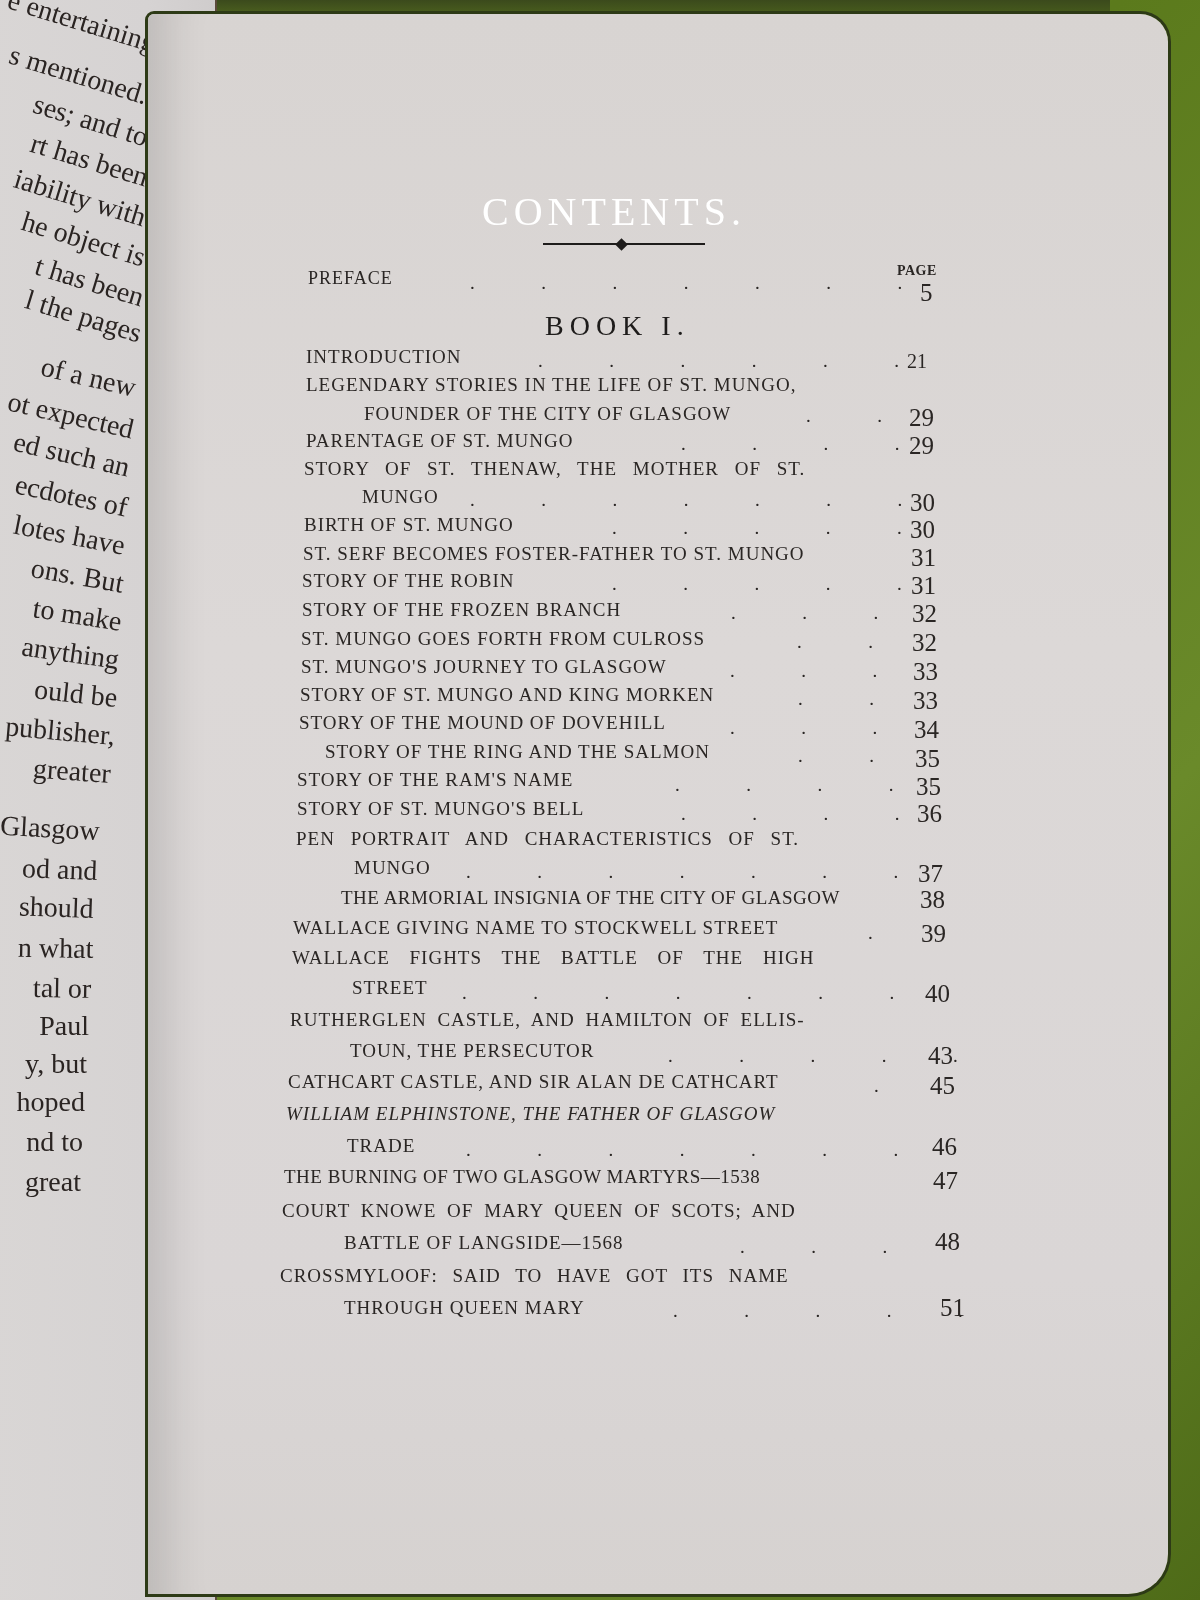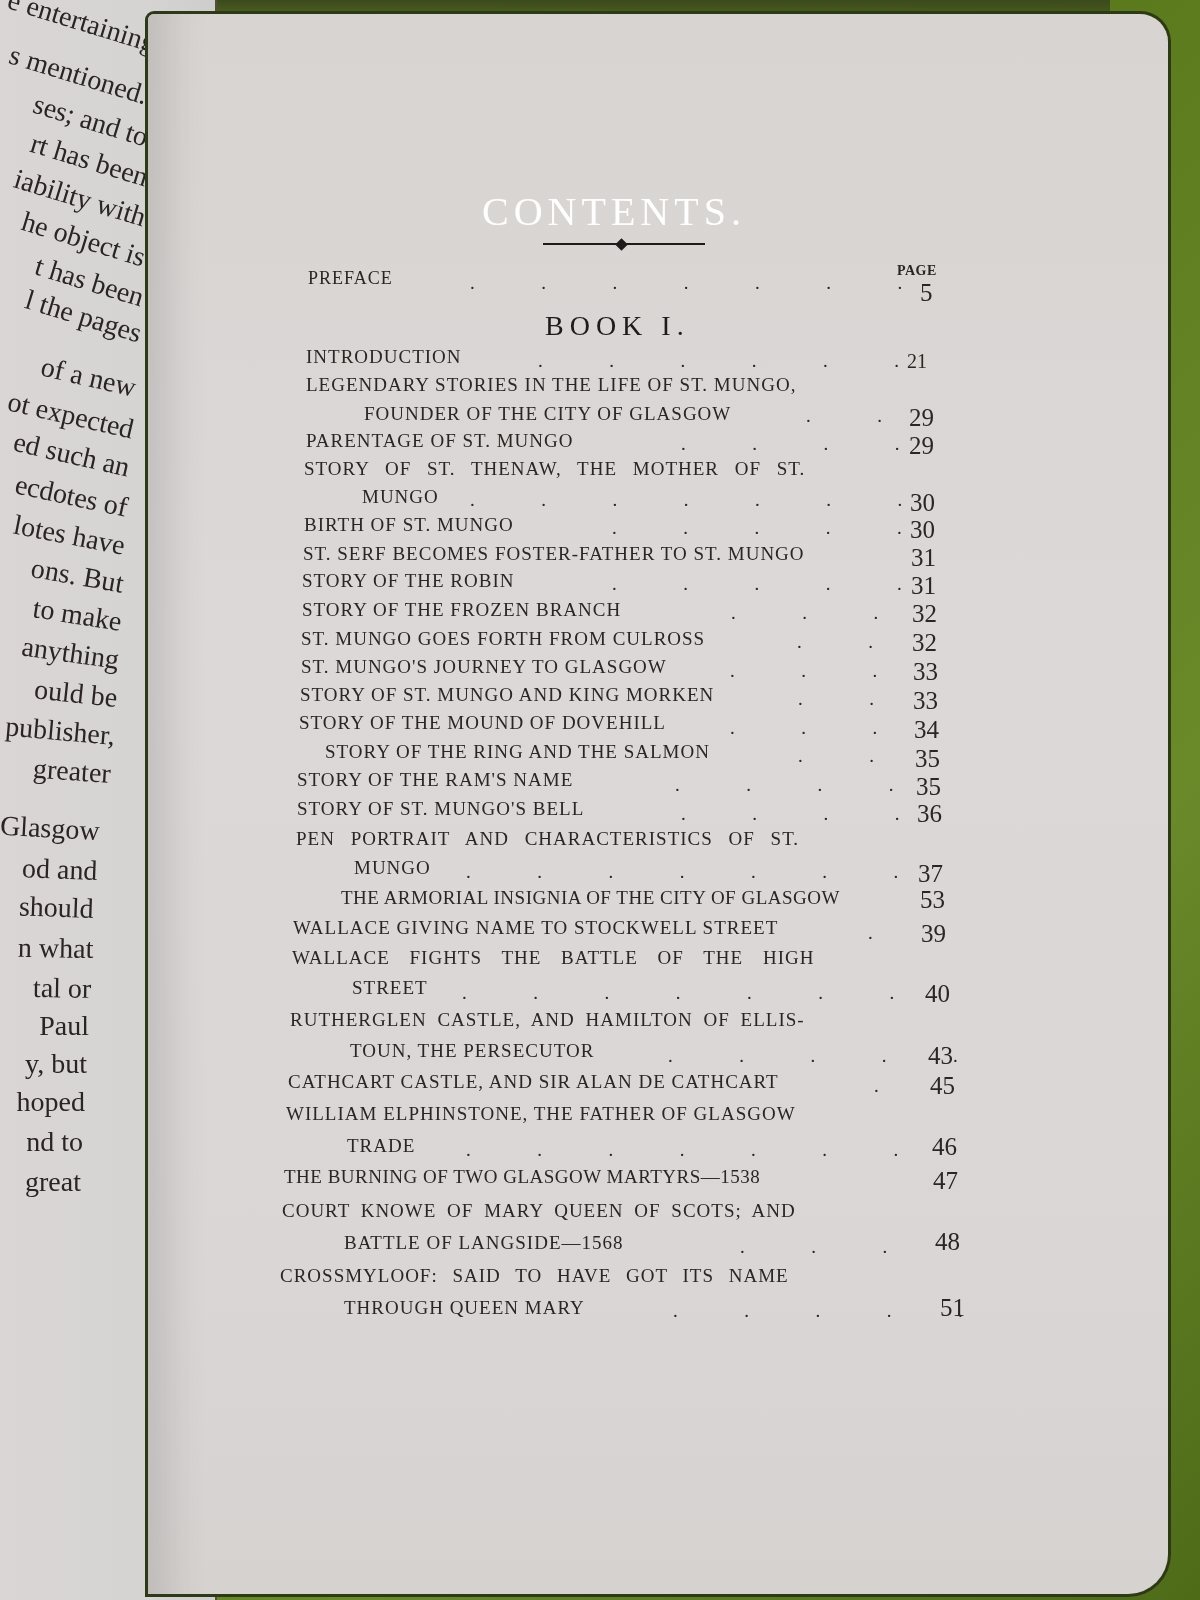--- a/index.html
+++ b/index.html
@@ -137,41 +137,41 @@
   <div class="entry" style="left:297px;top:798px;">STORY OF ST. MUNGO'S BELL</div>
   <div class="dots" style="left:681px;top:803px;">.&nbsp;&nbsp;&nbsp;&nbsp;&nbsp;&nbsp;&nbsp;&nbsp;&nbsp;&nbsp;&nbsp;&nbsp;&nbsp;&nbsp;.&nbsp;&nbsp;&nbsp;&nbsp;&nbsp;&nbsp;&nbsp;&nbsp;&nbsp;&nbsp;&nbsp;&nbsp;&nbsp;&nbsp;.&nbsp;&nbsp;&nbsp;&nbsp;&nbsp;&nbsp;&nbsp;&nbsp;&nbsp;&nbsp;&nbsp;&nbsp;&nbsp;&nbsp;.</div>
   <div class="pnum" style="left:917px;top:800px;">36</div>
 
   <div class="entry" style="left:296px;top:828px;word-spacing:10px;">PEN PORTRAIT AND CHARACTERISTICS OF ST.</div>
   <div class="entry" style="left:354px;top:857px;">MUNGO</div>
   <div class="dots" style="left:466px;top:861px;">.&nbsp;&nbsp;&nbsp;&nbsp;&nbsp;&nbsp;&nbsp;&nbsp;&nbsp;&nbsp;&nbsp;&nbsp;&nbsp;&nbsp;.&nbsp;&nbsp;&nbsp;&nbsp;&nbsp;&nbsp;&nbsp;&nbsp;&nbsp;&nbsp;&nbsp;&nbsp;&nbsp;&nbsp;.&nbsp;&nbsp;&nbsp;&nbsp;&nbsp;&nbsp;&nbsp;&nbsp;&nbsp;&nbsp;&nbsp;&nbsp;&nbsp;&nbsp;.&nbsp;&nbsp;&nbsp;&nbsp;&nbsp;&nbsp;&nbsp;&nbsp;&nbsp;&nbsp;&nbsp;&nbsp;&nbsp;&nbsp;.&nbsp;&nbsp;&nbsp;&nbsp;&nbsp;&nbsp;&nbsp;&nbsp;&nbsp;&nbsp;&nbsp;&nbsp;&nbsp;&nbsp;.&nbsp;&nbsp;&nbsp;&nbsp;&nbsp;&nbsp;&nbsp;&nbsp;&nbsp;&nbsp;&nbsp;&nbsp;&nbsp;&nbsp;.</div>
   <div class="pnum" style="left:918px;top:860px;">37</div>
 
   <div class="entry" style="left:294px;top:887px;letter-spacing:0.5px;margin-left:47px;">THE ARMORIAL INSIGNIA OF THE CITY OF GLASGOW</div>
-  <div class="pnum" style="left:920px;top:886px;">53</div>
+  <div class="pnum" style="left:920px;top:886px;">38</div>
 
   <div class="entry" style="left:293px;top:917px;">WALLACE GIVING NAME TO STOCKWELL STREET</div>
   <div class="dots" style="left:868px;top:922px;">.</div>
   <div class="pnum" style="left:921px;top:920px;">39</div>
 
   <div class="entry" style="left:292px;top:947px;word-spacing:14px;">WALLACE FIGHTS THE BATTLE OF THE HIGH</div>
   <div class="entry" style="left:352px;top:977px;">STREET</div>
   <div class="dots" style="left:462px;top:982px;">.&nbsp;&nbsp;&nbsp;&nbsp;&nbsp;&nbsp;&nbsp;&nbsp;&nbsp;&nbsp;&nbsp;&nbsp;&nbsp;&nbsp;.&nbsp;&nbsp;&nbsp;&nbsp;&nbsp;&nbsp;&nbsp;&nbsp;&nbsp;&nbsp;&nbsp;&nbsp;&nbsp;&nbsp;.&nbsp;&nbsp;&nbsp;&nbsp;&nbsp;&nbsp;&nbsp;&nbsp;&nbsp;&nbsp;&nbsp;&nbsp;&nbsp;&nbsp;.&nbsp;&nbsp;&nbsp;&nbsp;&nbsp;&nbsp;&nbsp;&nbsp;&nbsp;&nbsp;&nbsp;&nbsp;&nbsp;&nbsp;.&nbsp;&nbsp;&nbsp;&nbsp;&nbsp;&nbsp;&nbsp;&nbsp;&nbsp;&nbsp;&nbsp;&nbsp;&nbsp;&nbsp;.&nbsp;&nbsp;&nbsp;&nbsp;&nbsp;&nbsp;&nbsp;&nbsp;&nbsp;&nbsp;&nbsp;&nbsp;&nbsp;&nbsp;.</div>
   <div class="pnum" style="left:925px;top:980px;">40</div>
 
   <div class="entry" style="left:290px;top:1009px;word-spacing:5px;">RUTHERGLEN CASTLE, AND HAMILTON OF ELLIS-</div>
   <div class="entry" style="left:350px;top:1040px;">TOUN, THE PERSECUTOR</div>
   <div class="dots" style="left:668px;top:1045px;">.&nbsp;&nbsp;&nbsp;&nbsp;&nbsp;&nbsp;&nbsp;&nbsp;&nbsp;&nbsp;&nbsp;&nbsp;&nbsp;&nbsp;.&nbsp;&nbsp;&nbsp;&nbsp;&nbsp;&nbsp;&nbsp;&nbsp;&nbsp;&nbsp;&nbsp;&nbsp;&nbsp;&nbsp;.&nbsp;&nbsp;&nbsp;&nbsp;&nbsp;&nbsp;&nbsp;&nbsp;&nbsp;&nbsp;&nbsp;&nbsp;&nbsp;&nbsp;.&nbsp;&nbsp;&nbsp;&nbsp;&nbsp;&nbsp;&nbsp;&nbsp;&nbsp;&nbsp;&nbsp;&nbsp;&nbsp;&nbsp;.</div>
   <div class="pnum" style="left:928px;top:1042px;">43</div>
 
   <div class="entry" style="left:288px;top:1071px;">CATHCART CASTLE, AND SIR ALAN DE CATHCART</div>
   <div class="dots" style="left:874px;top:1075px;">.</div>
   <div class="pnum" style="left:930px;top:1072px;">45</div>
 
-  <div class="entry" style="left:286px;top:1103px;">WILLIAM ELPHINSTONE, THE FATHER OF GLASGOW</div>
+  <div class="entry" style="left:286px;top:1103px;font-style:italic;">WILLIAM ELPHINSTONE, THE FATHER OF GLASGOW</div>
   <div class="entry" style="left:347px;top:1135px;">TRADE</div>
   <div class="dots" style="left:466px;top:1139px;">.&nbsp;&nbsp;&nbsp;&nbsp;&nbsp;&nbsp;&nbsp;&nbsp;&nbsp;&nbsp;&nbsp;&nbsp;&nbsp;&nbsp;.&nbsp;&nbsp;&nbsp;&nbsp;&nbsp;&nbsp;&nbsp;&nbsp;&nbsp;&nbsp;&nbsp;&nbsp;&nbsp;&nbsp;.&nbsp;&nbsp;&nbsp;&nbsp;&nbsp;&nbsp;&nbsp;&nbsp;&nbsp;&nbsp;&nbsp;&nbsp;&nbsp;&nbsp;.&nbsp;&nbsp;&nbsp;&nbsp;&nbsp;&nbsp;&nbsp;&nbsp;&nbsp;&nbsp;&nbsp;&nbsp;&nbsp;&nbsp;.&nbsp;&nbsp;&nbsp;&nbsp;&nbsp;&nbsp;&nbsp;&nbsp;&nbsp;&nbsp;&nbsp;&nbsp;&nbsp;&nbsp;.&nbsp;&nbsp;&nbsp;&nbsp;&nbsp;&nbsp;&nbsp;&nbsp;&nbsp;&nbsp;&nbsp;&nbsp;&nbsp;&nbsp;.</div>
   <div class="pnum" style="left:932px;top:1133px;">46</div>
 
   <div class="entry" style="left:284px;top:1166px;letter-spacing:0.5px;">THE BURNING OF TWO GLASGOW MARTYRS—1538</div>
   <div class="pnum" style="left:933px;top:1167px;">47</div>
 
   <div class="entry" style="left:282px;top:1200px;word-spacing:5px;">COURT KNOWE OF MARY QUEEN OF SCOTS; AND</div>
   <div class="entry" style="left:344px;top:1232px;">BATTLE OF LANGSIDE—1568</div>
   <div class="dots" style="left:740px;top:1236px;">.&nbsp;&nbsp;&nbsp;&nbsp;&nbsp;&nbsp;&nbsp;&nbsp;&nbsp;&nbsp;&nbsp;&nbsp;&nbsp;&nbsp;.&nbsp;&nbsp;&nbsp;&nbsp;&nbsp;&nbsp;&nbsp;&nbsp;&nbsp;&nbsp;&nbsp;&nbsp;&nbsp;&nbsp;.</div>

